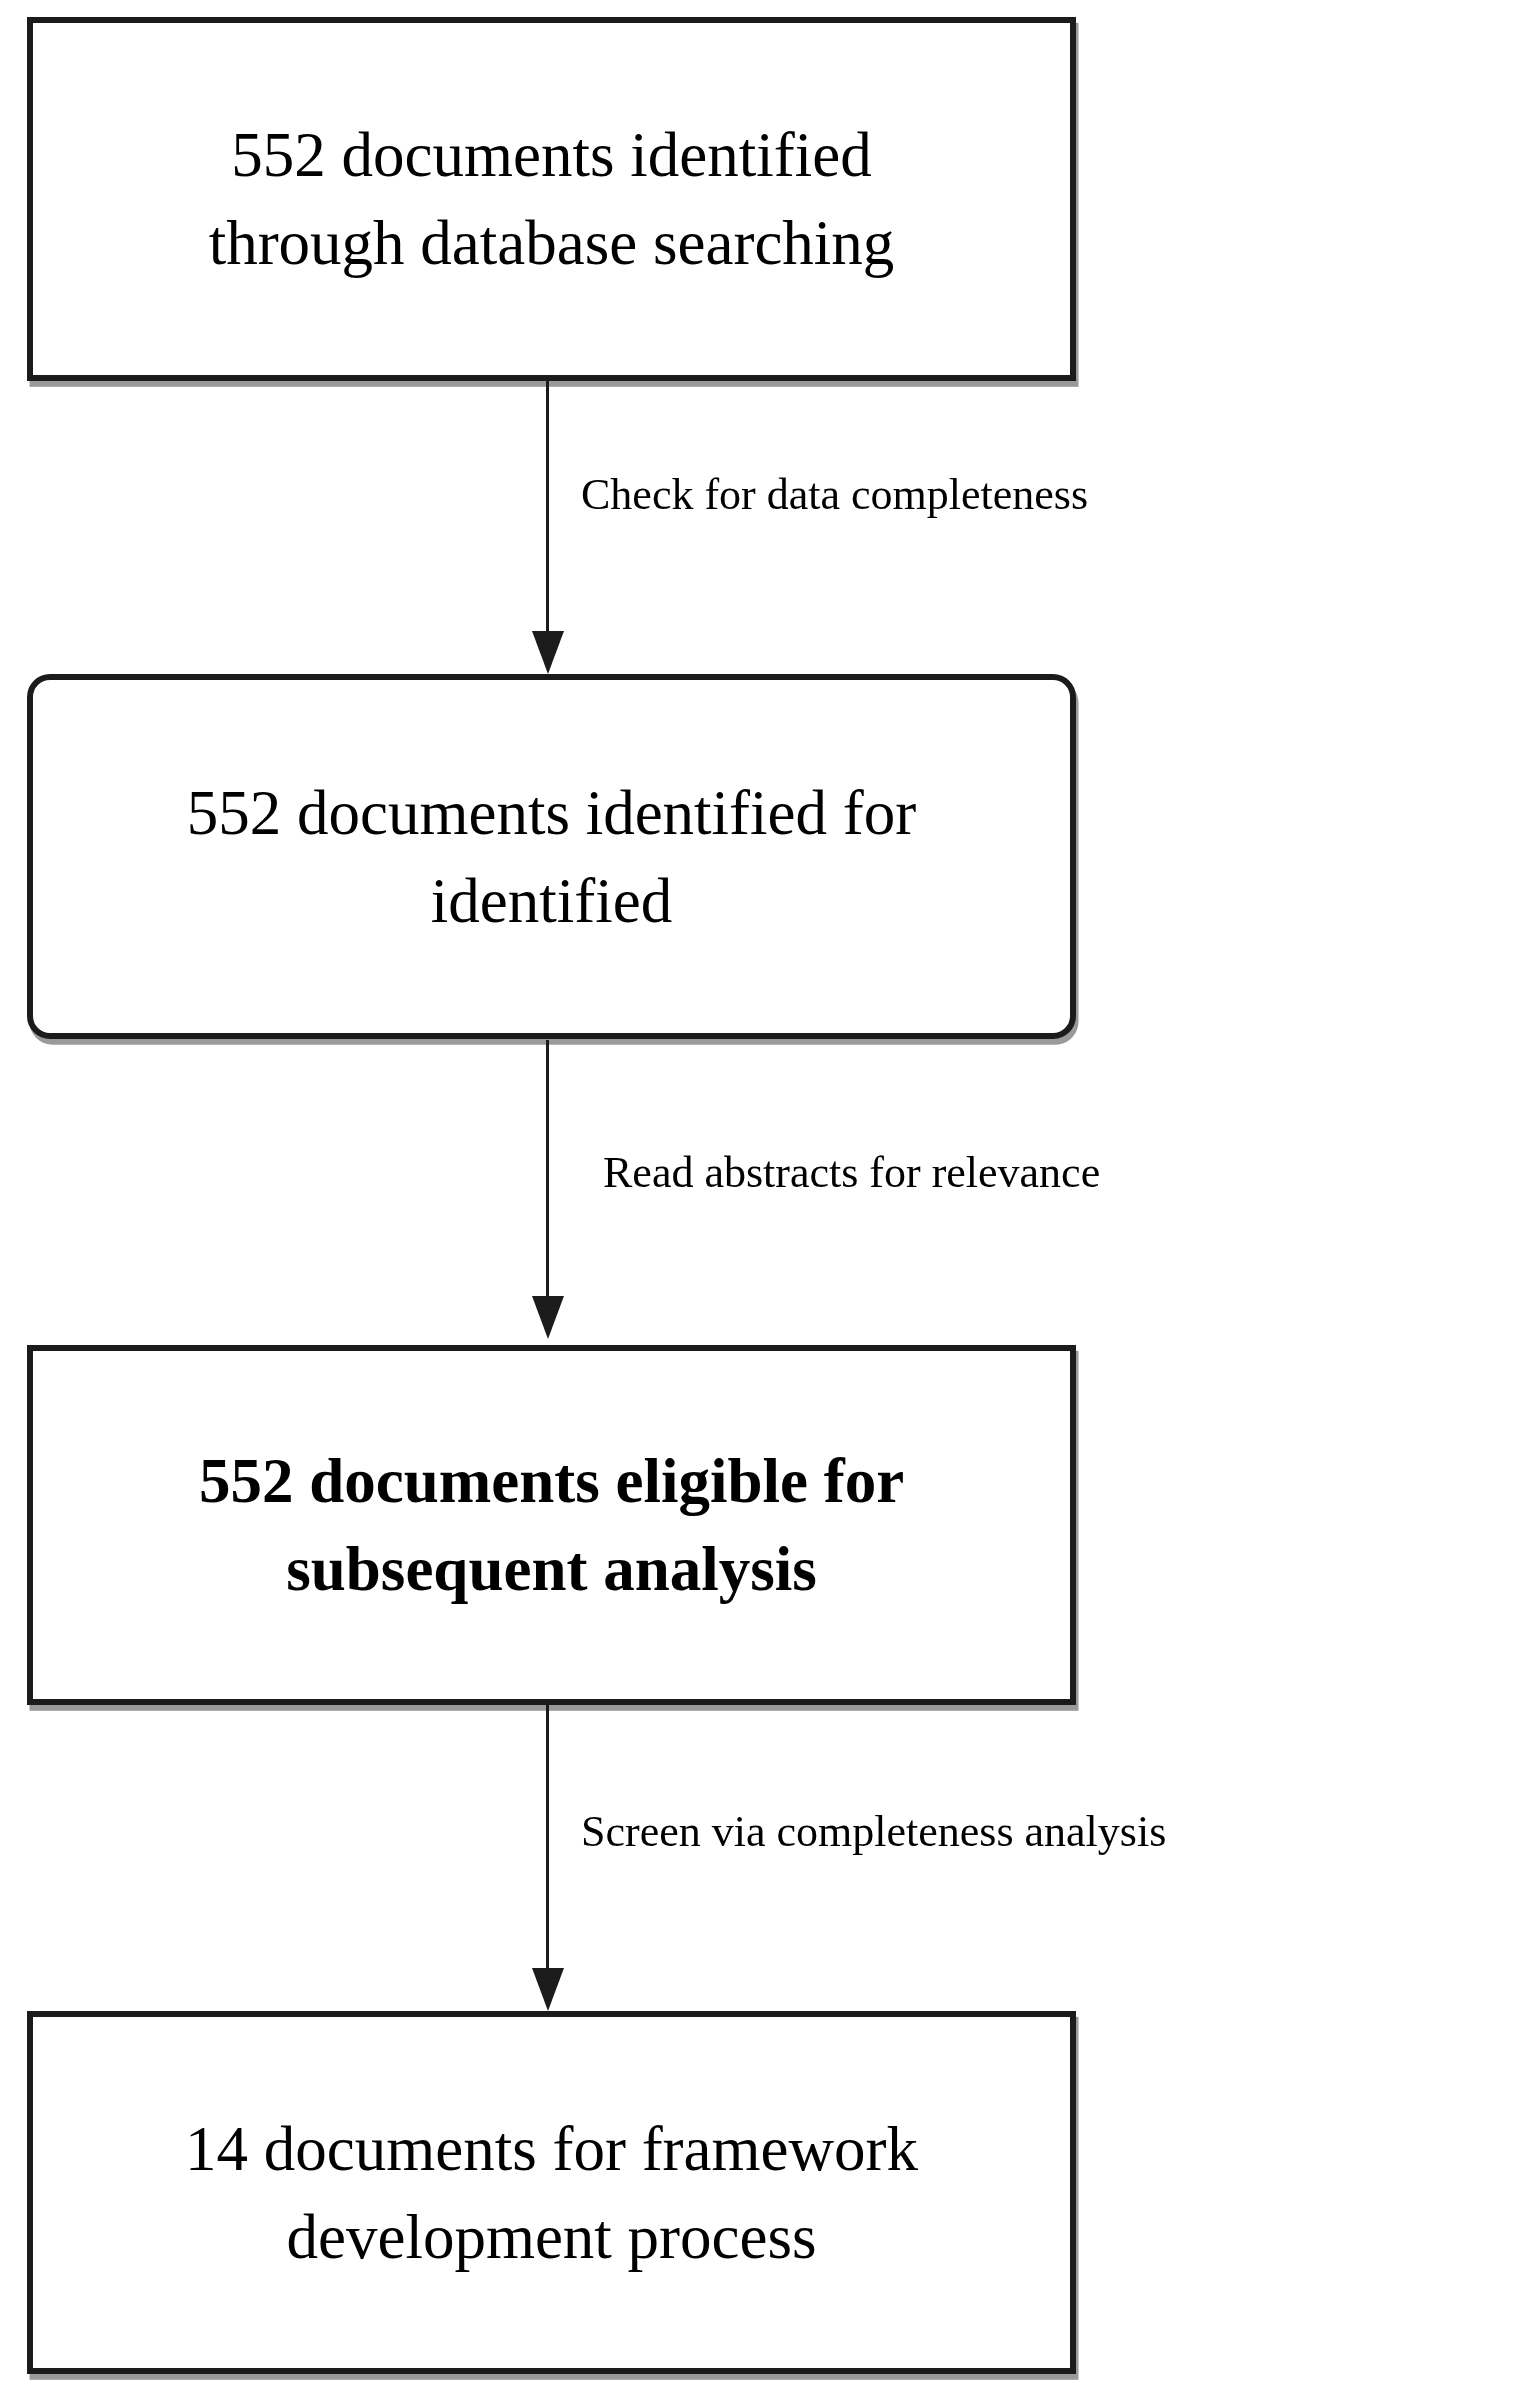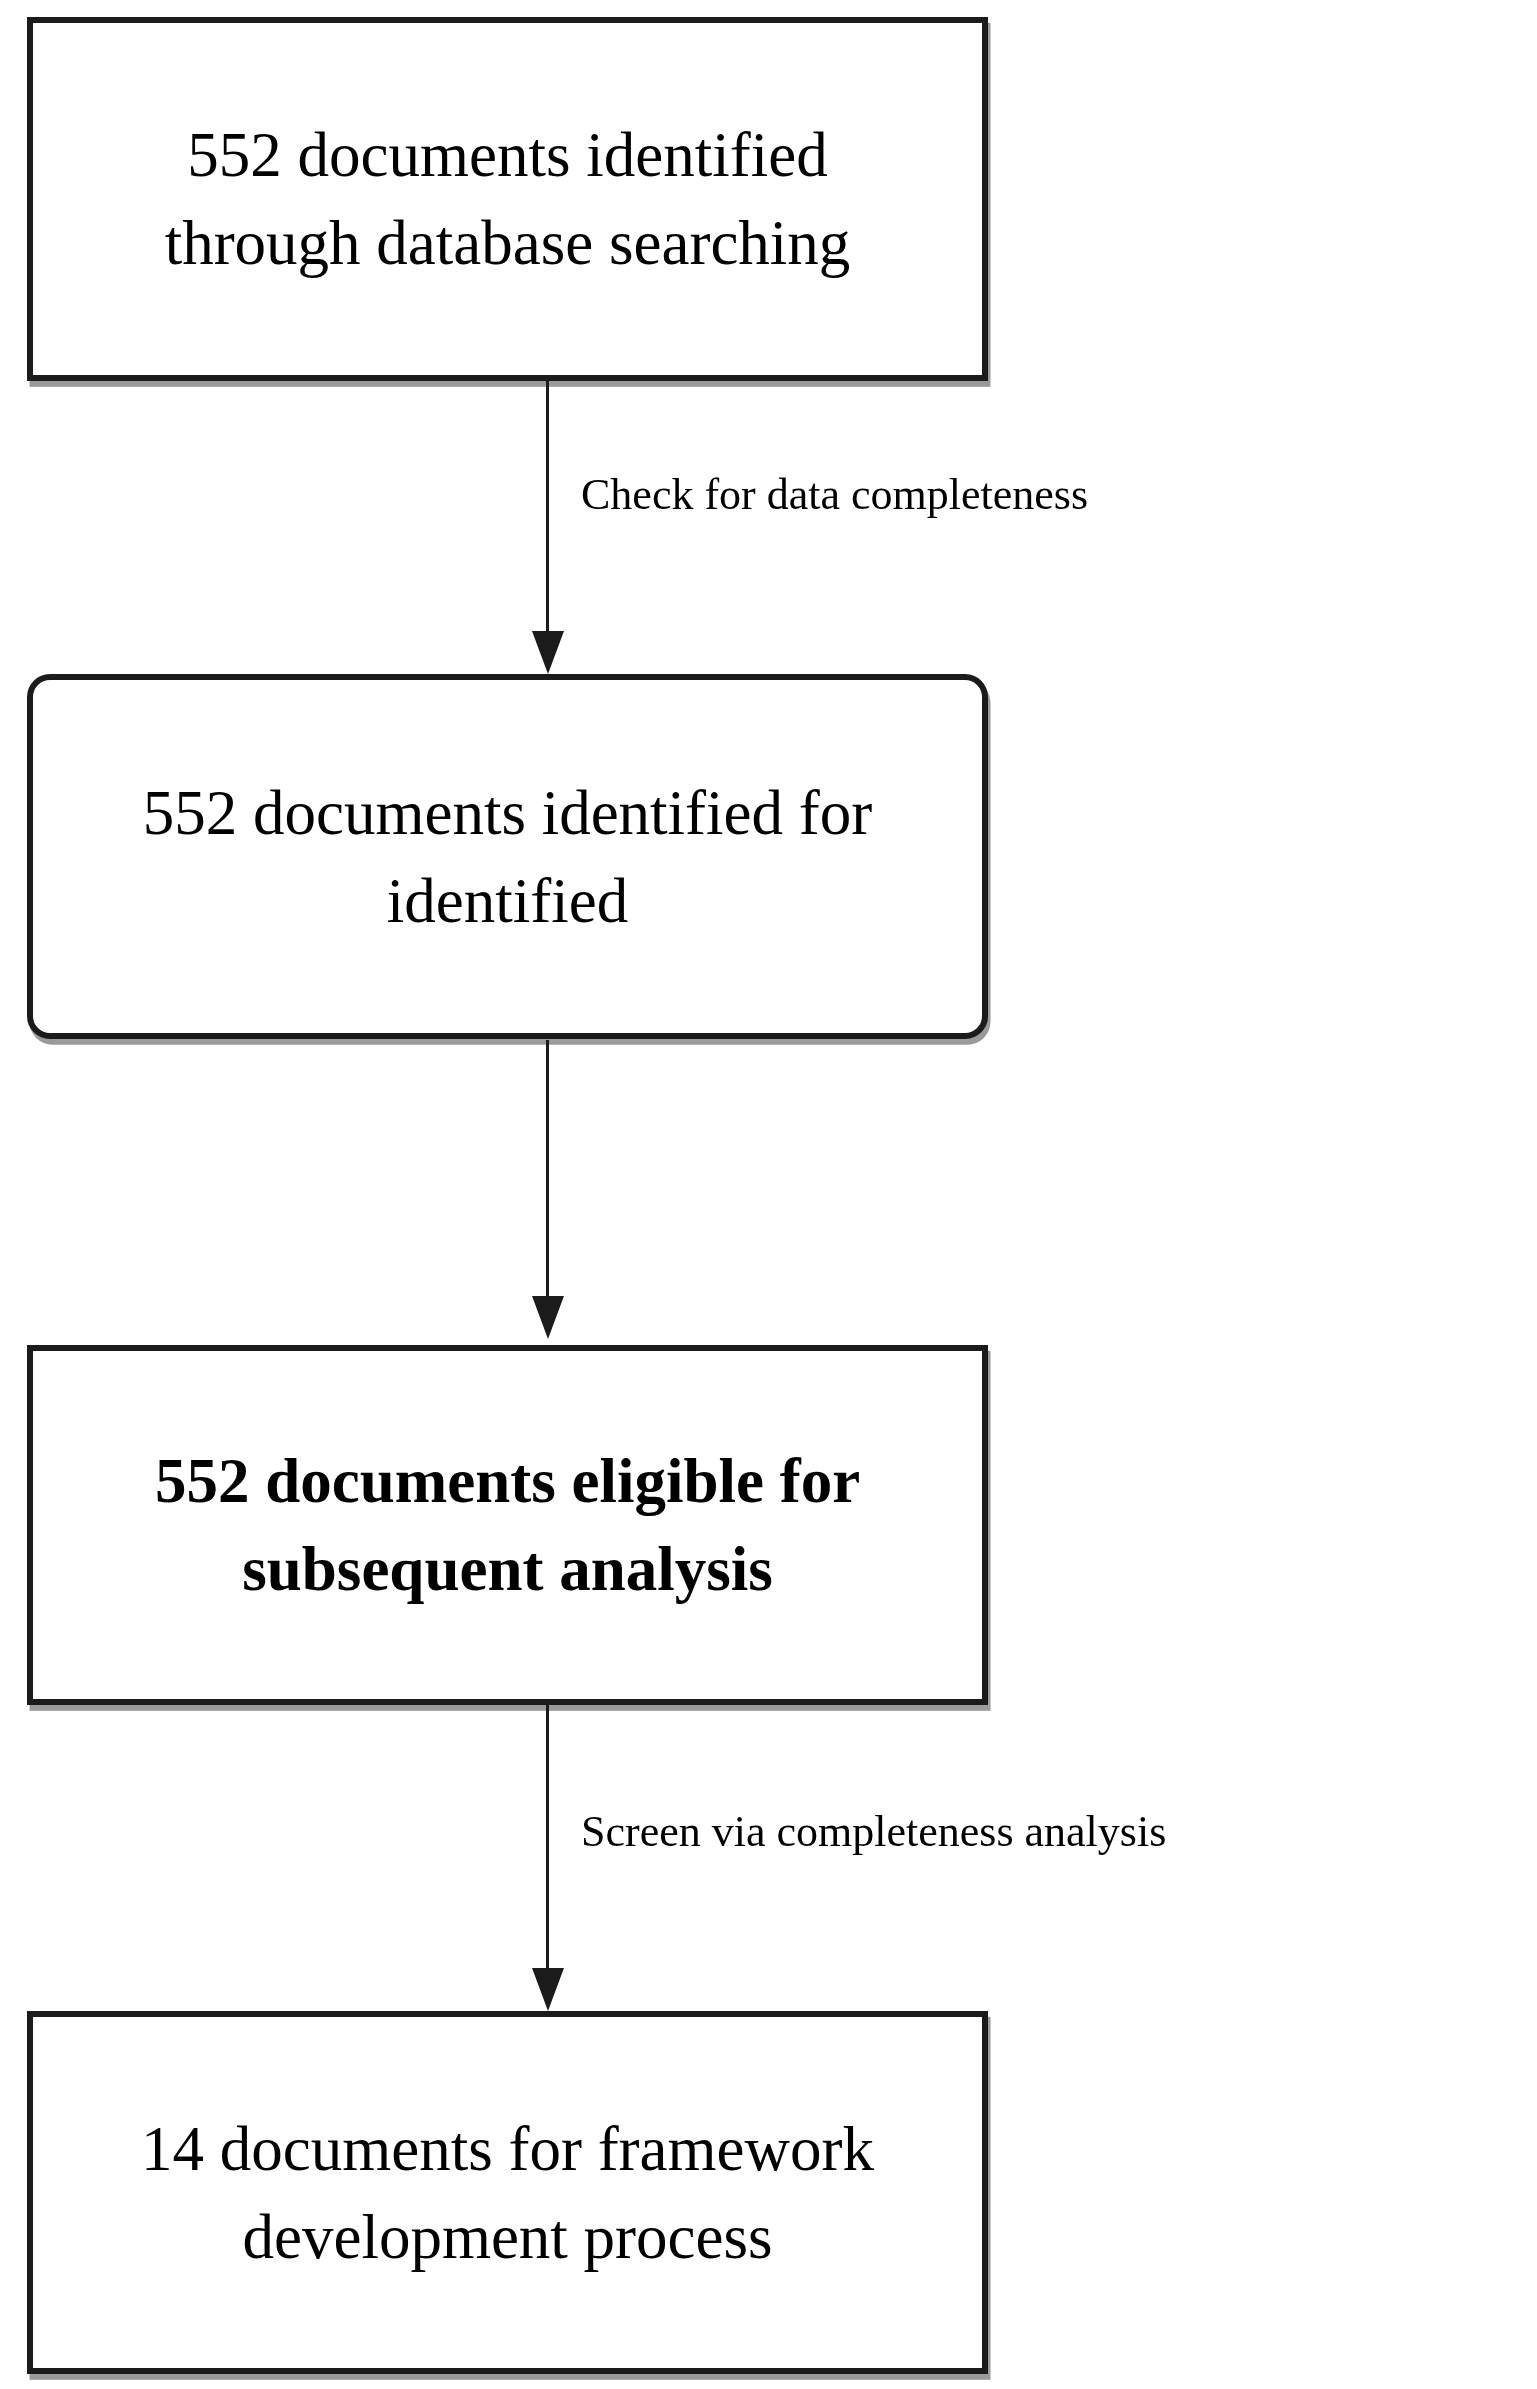--- a/index.html
+++ b/index.html
@@ -15,21 +15,21 @@
     width: 1537px;
     height: 2389px;
     background: var(--bg);
     font-family: "Liberation Serif", "DejaVu Serif", serif;
     color: var(--text);
     overflow: hidden;
   }
   .node {
     position: absolute;
     left: 27px;
-    width: 961px;
+    width: 1049px;
     background: var(--bg);
     border: 6.6px solid var(--line);
     box-shadow: 2.5px 5.8px 0 var(--shadow);
     display: flex;
     align-items: center;
     justify-content: center;
     text-align: center;
   }
   .node-text {
     font-size: 63px;
@@ -93,20 +93,21 @@
 
   <div class="node" id="node-2">
     <div class="node-text">
       <div>552 documents identified for</div>
       <div>identified</div>
     </div>
   </div>
 
   <div class="connector-line" id="line-2"></div>
   <div class="arrowhead" id="arrow-2"></div>
+  <div class="edge-label" id="label-2">Read abstracts for relevance</div>
 
   <div class="node" id="node-3">
     <div class="node-text">
       <div>552 documents eligible for</div>
       <div>subsequent analysis</div>
     </div>
   </div>
 
   <div class="connector-line" id="line-3"></div>
   <div class="arrowhead" id="arrow-3"></div>

